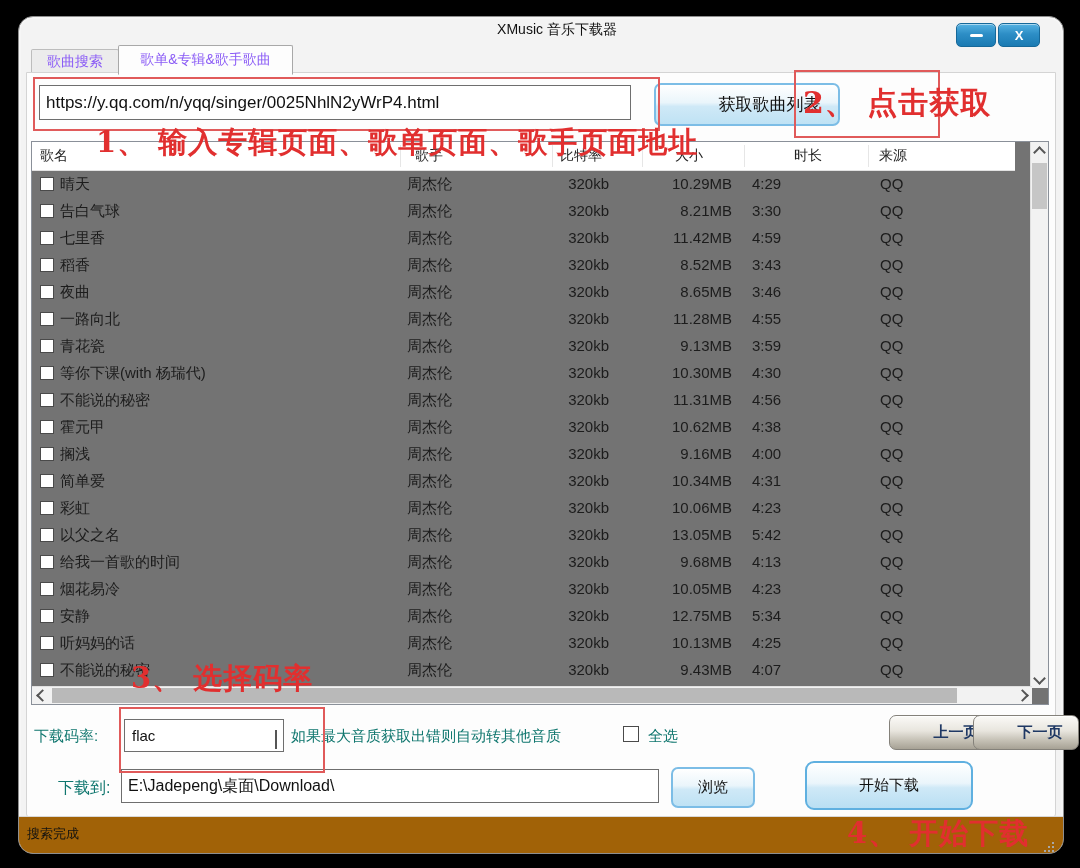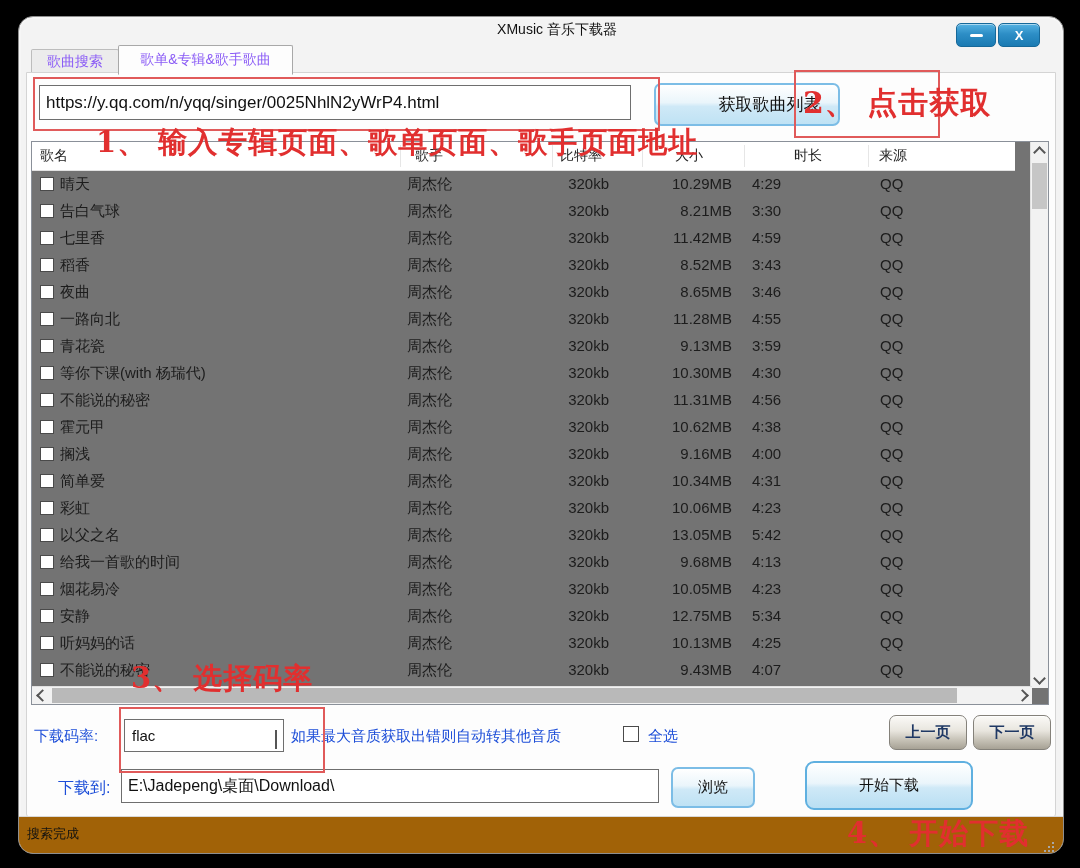--- a/index.html
+++ b/index.html
@@ -72,33 +72,33 @@
   .vthumb{position:absolute;left:1px;top:21px;width:15px;height:46px;background:#c6c6c6;cursor:pointer;}
   .hscroll{position:absolute;left:0;bottom:0;width:1000px;height:17px;background:#f2f2f2;border-top:1px solid #e0e0e0;}
   .hthumb{position:absolute;left:20px;top:1px;width:905px;height:15px;background:#b9b9b9;cursor:pointer;}
   .sbtn{position:absolute;width:17px;height:17px;display:flex;align-items:center;justify-content:center;cursor:pointer;}
   .chev{width:7px;height:7px;border-right:2px solid #555;border-bottom:2px solid #555;}
   .chev-up{transform:rotate(-135deg);margin-top:3px;}
   .chev-down{transform:rotate(45deg);margin-bottom:3px;}
   .chev-left{transform:rotate(135deg);margin-left:3px;}
   .chev-right{transform:rotate(-45deg);margin-right:3px;}
   
-  .lbl{position:absolute;font-size:15px;color:#1d4ed8;white-space:nowrap;z-index:4;}
+  .lbl{position:absolute;font-size:15px;color:#0f766e;white-space:nowrap;z-index:4;}
   .combo{
     position:absolute;left:105px;top:702px;width:160px;height:33px;background:#fff;
     border:1px solid #6e6e6e;box-sizing:border-box;z-index:9;cursor:pointer;
     display:flex;align-items:center;font-size:15px;color:#111;padding-left:7px;
   }
   .combo .chevwrap{position:absolute;right:6px;top:10px;}
   .checkbox{position:absolute;width:16px;height:16px;background:#fff;border:1px solid #4a4a4a;box-sizing:border-box;cursor:pointer;z-index:4;}
   .page-btn{
     position:absolute;top:698px;width:76px;height:33px;border-radius:7px;
     border:1px solid #84817a;background:linear-gradient(#fbfaf7,#e8e5de 45%,#c9c5ba 70%,#a7a295);
     box-shadow:0 1px 0 rgba(255,255,255,.8) inset;color:#1f3864;font-weight:bold;font-size:15px;
-    display:flex;align-items:center;justify-content:center;cursor:pointer;z-index:4;
+    display:flex;align-items:center;justify-content:center;cursor:pointer;z-index:4;padding-left:28px;
   }
   .prev-btn{left:870px;}
   .next-btn{left:954px;}
   .path-input{
     position:absolute;left:102px;top:752px;width:538px;height:34px;background:#fff;
     border:1px solid #6e6e6e;font-size:16px;color:#111;padding:0 6px;box-sizing:border-box;z-index:4;
     font-family:"Liberation Sans","DejaVu Sans",sans-serif;
   }
   .browse-btn{
     position:absolute;left:652px;top:750px;width:80px;height:37px;z-index:4;

